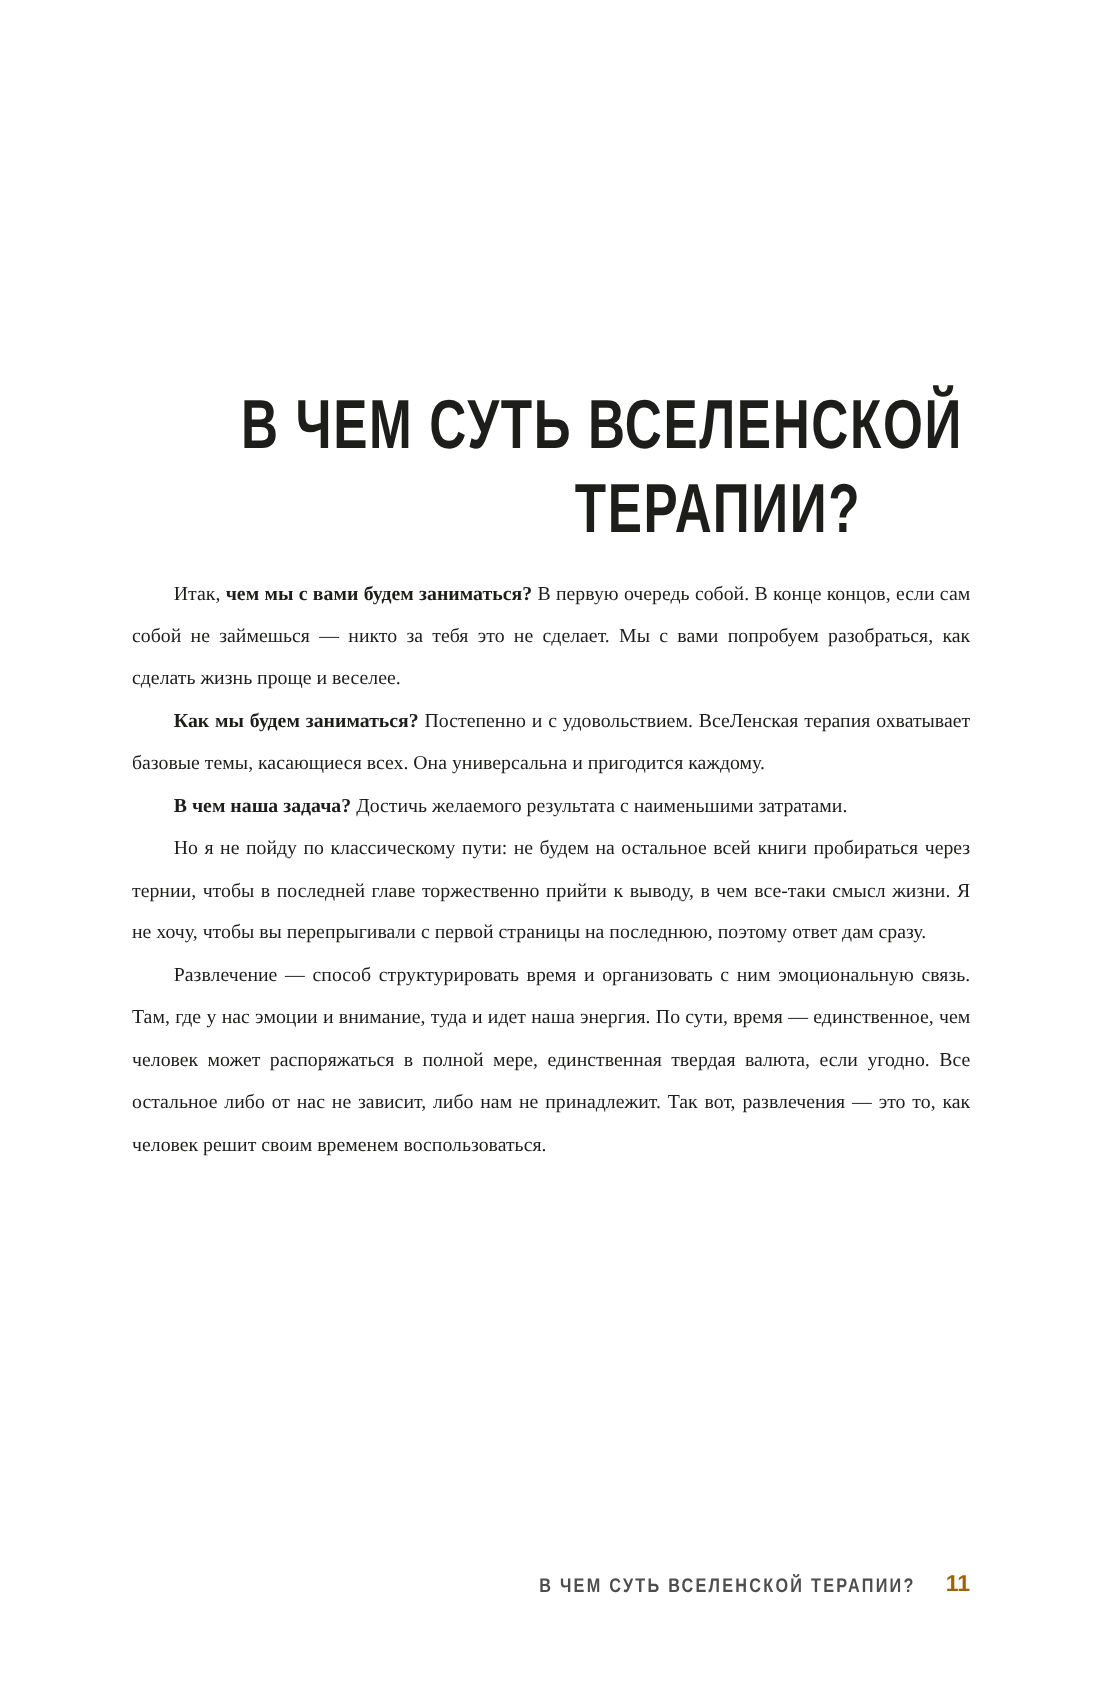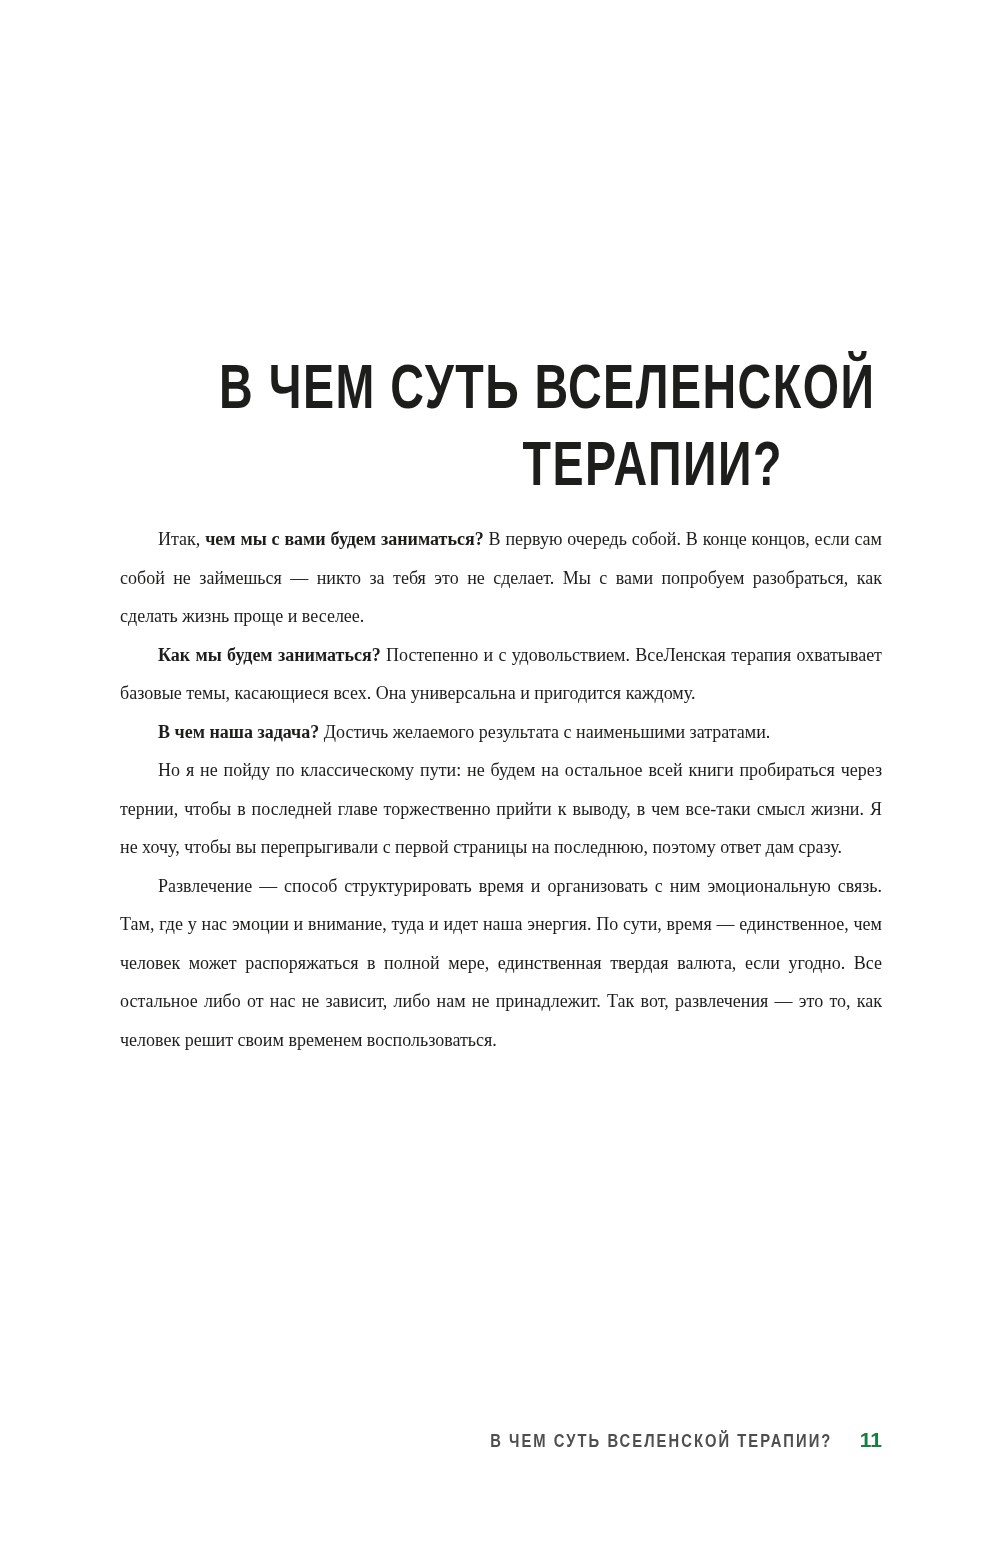--- a/index.html
+++ b/index.html
@@ -76,21 +76,21 @@
     letter-spacing: 2.5px;
     color: #4e4e4e;
     transform: scaleX(0.82);
     transform-origin: 100% 50%;
     white-space: nowrap;
   }
   .page-number {
     font-family: "Liberation Sans", sans-serif;
     font-weight: 700;
     font-size: 21px;
-    color: #15803d;
+    color: #a16207;
   }
 </style>
 </head>
 <body>
 
 <div class="page">
   <div class="content">
 
     <h1 class="chapter-title">
       <span class="title-line">В ЧЕМ СУТЬ ВСЕЛЕНСКОЙ</span>

